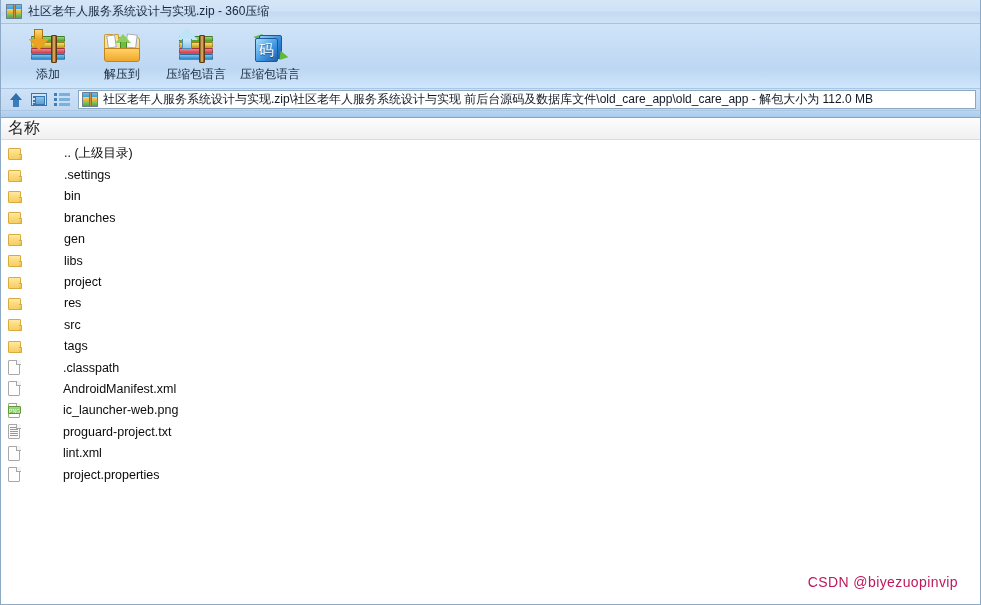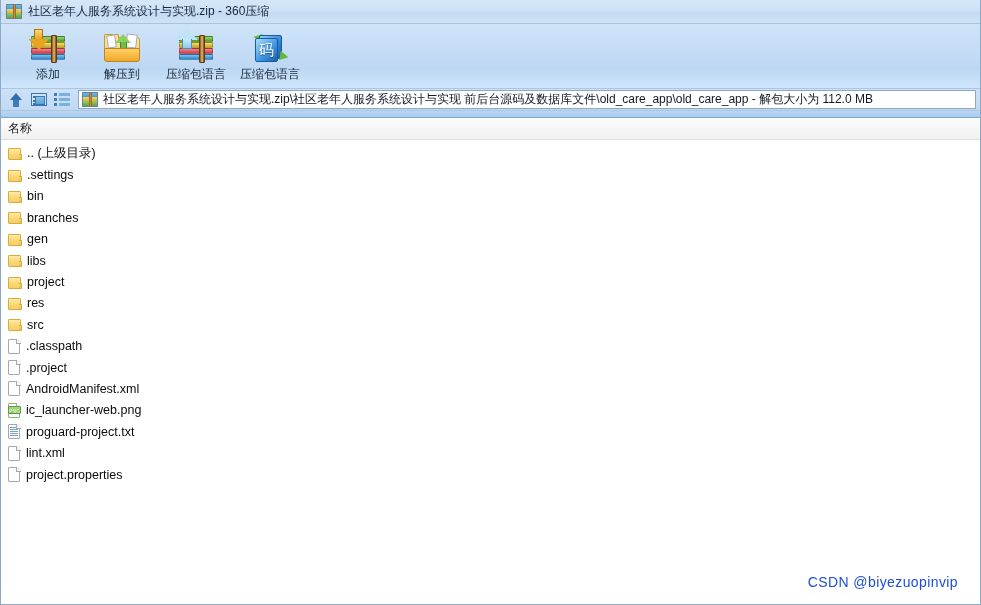--- a/index.html
+++ b/index.html
@@ -249,36 +249,37 @@
     border-bottom: 1px solid #7fa6cc;
   }
   .colhdr {
     height: 22px;
     background: linear-gradient(to bottom,#fdfdfd,#f0f0f0);
     border-bottom: 1px solid #dcdcdc;
     display: flex;
     align-items: center;
     padding-left: 7px;
   }
-  .colhdr .ctext { font-size: 12px; color: #222; }
+  .colhdr .ctext { font-size: 16px; color: #222; }
 
   
   .filelist {
     position: relative;
     height: 463px;
     background: #ffffff;
     overflow: hidden;
     padding-top: 3px;
   }
   .row {
     height: 21.4px;
     display: flex;
     align-items: center;
     padding-left: 7px;
     cursor: default;
+    gap: 37px;
   }
   .row .name {
     font-size: 12.5px;
     color: #0b0b0b;
     margin-left: 5px;
     white-space: nowrap;
   }
 
   
   .fldr {
@@ -322,21 +323,21 @@
     font-family: "Liberation Sans", sans-serif; letter-spacing:.2px;
     border-radius:1px;
   }
 
   
   .watermark {
     position: absolute;
     right: 22px;
     bottom: 14px;
     font-size: 14px;
-    color: #1d4ed8;
+    color: #be185d;
     letter-spacing: .4px;
     white-space: nowrap;
   }
 </style>
 </head>
 <body>
 
 <div id="app">
 
   <div class="titlebar">
@@ -519,32 +520,32 @@
         <span class="name">res</span>
       </div>
       <div class="row">
         <span class="fldr">
           <span class="b"></span>
           <span class="c"></span>
         </span>
         <span class="name">src</span>
       </div>
       <div class="row">
+        <span class="fldr">
+          <span class="b"></span>
+          <span class="c"></span>
+        </span>
+        <span class="name">tags</span>
+      </div>
+      <div class="row">
         <span class="fileic">
           <span class="sheet"></span>
           <span class="corner2"></span>
         </span>
         <span class="name">.classpath</span>
-      </div>
-      <div class="row">
-        <span class="fileic">
-          <span class="sheet"></span>
-          <span class="corner2"></span>
-        </span>
-        <span class="name">.project</span>
       </div>
       <div class="row">
         <span class="fileic">
           <span class="sheet"></span>
           <span class="corner2"></span>
         </span>
         <span class="name">AndroidManifest.xml</span>
       </div>
       <div class="row">
         <span class="fileic png">

